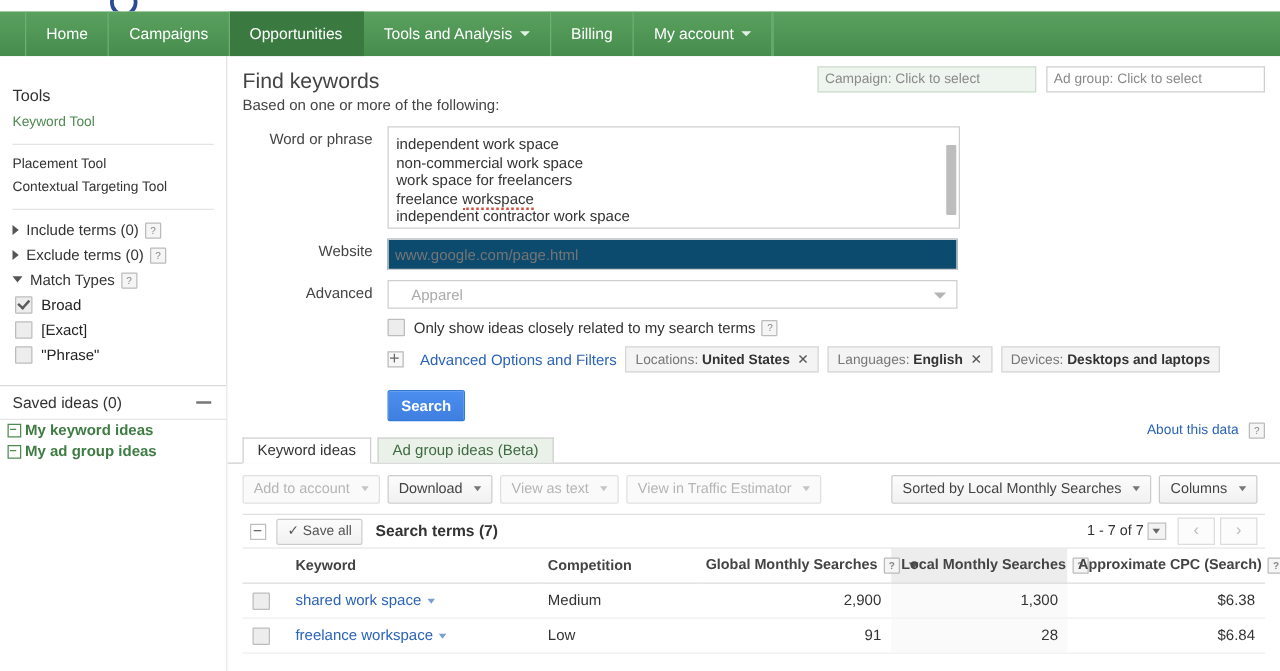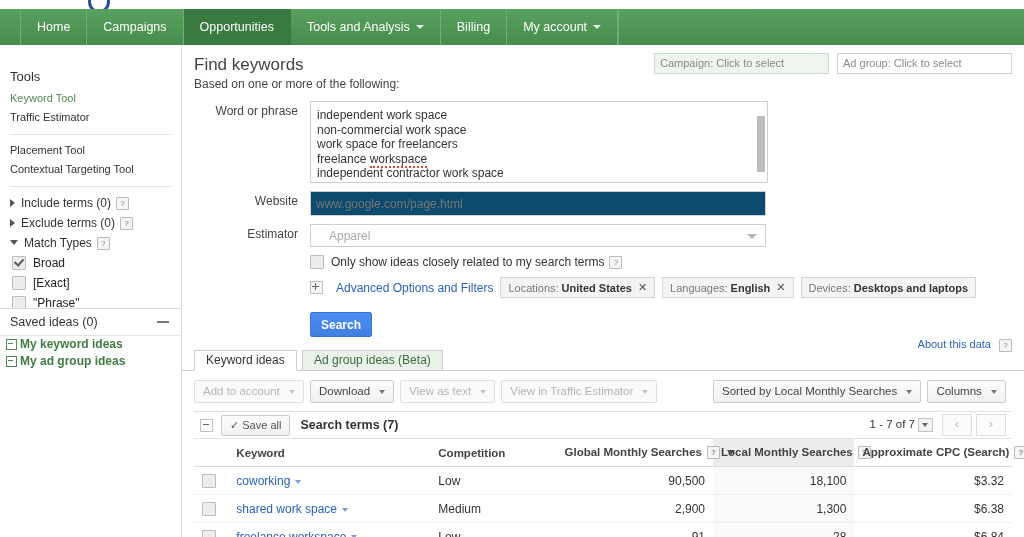--- a/index.html
+++ b/index.html
@@ -310,21 +310,20 @@
     </div>
     <div class="nav-spacer"></div>
   </div>
 
   <div class="body-row">
 
     <div class="sidebar">
       <div class="sb-pad">
         <div class="sb-title">Tools</div>
         <div class="sb-link green">Keyword Tool</div>
-        <div class="sb-link">Traffic Estimator</div>
         <div class="sb-sep"></div>
         <div class="sb-link">Placement Tool</div>
         <div class="sb-link">Contextual Targeting Tool</div>
         <div class="sb-sep"></div>
       </div>
 
       <div class="sb-group">
         <div class="sb-row">
           <span class="tri"></span>
           <span>Include terms (0)</span>
@@ -396,21 +395,21 @@
             <div class="ta-scroll"></div>
           </div>
         </div>
 
         <div class="frow">
           <div class="flabel">Website</div>
           <input class="txt-input" type="text" placeholder="www.google.com/page.html" style="">
         </div>
 
         <div class="frow">
-          <div class="flabel">Estimator</div>
+          <div class="flabel">Advanced</div>
           <div class="sel-input">
             <span>Apparel</span>
             <span class="sel-arrow"></span>
           </div>
         </div>
 
         <div class="optrow">
           <span class="cb grey"></span>
           <span>Only show ideas closely related to my search terms</span>
           <span class="helpq">?</span>
@@ -500,28 +499,20 @@
               <th><span>Keyword</span></th>
               <th><span>Competition</span></th>
               <th class="num"><span>Global Monthly Searches</span><span class="helpq">?</span><span class="sortarrow"></span></th>
               <th class="num sorted"><span>Local Monthly Searches</span><span class="helpq">?</span></th>
               <th class="num"><span>Approximate CPC (Search)</span><span class="helpq">?</span></th>
             </tr>
           </thead>
           <tbody>
             <tr>
               <td class="cbcell"><span class="cb grey"></span></td>
-              <td><span class="kwlink">coworking</span><span class="kwcaret"></span></td>
-              <td>Low</td>
-              <td class="num">90,500</td>
-              <td class="num sorted">18,100</td>
-              <td class="num">$3.32</td>
-            </tr>
-            <tr>
-              <td class="cbcell"><span class="cb grey"></span></td>
               <td><span class="kwlink">shared work space</span><span class="kwcaret"></span></td>
               <td>Medium</td>
               <td class="num">2,900</td>
               <td class="num sorted">1,300</td>
               <td class="num">$6.38</td>
             </tr>
             <tr>
               <td class="cbcell"><span class="cb grey"></span></td>
               <td><span class="kwlink">freelance workspace</span><span class="kwcaret"></span></td>
               <td>Low</td>

